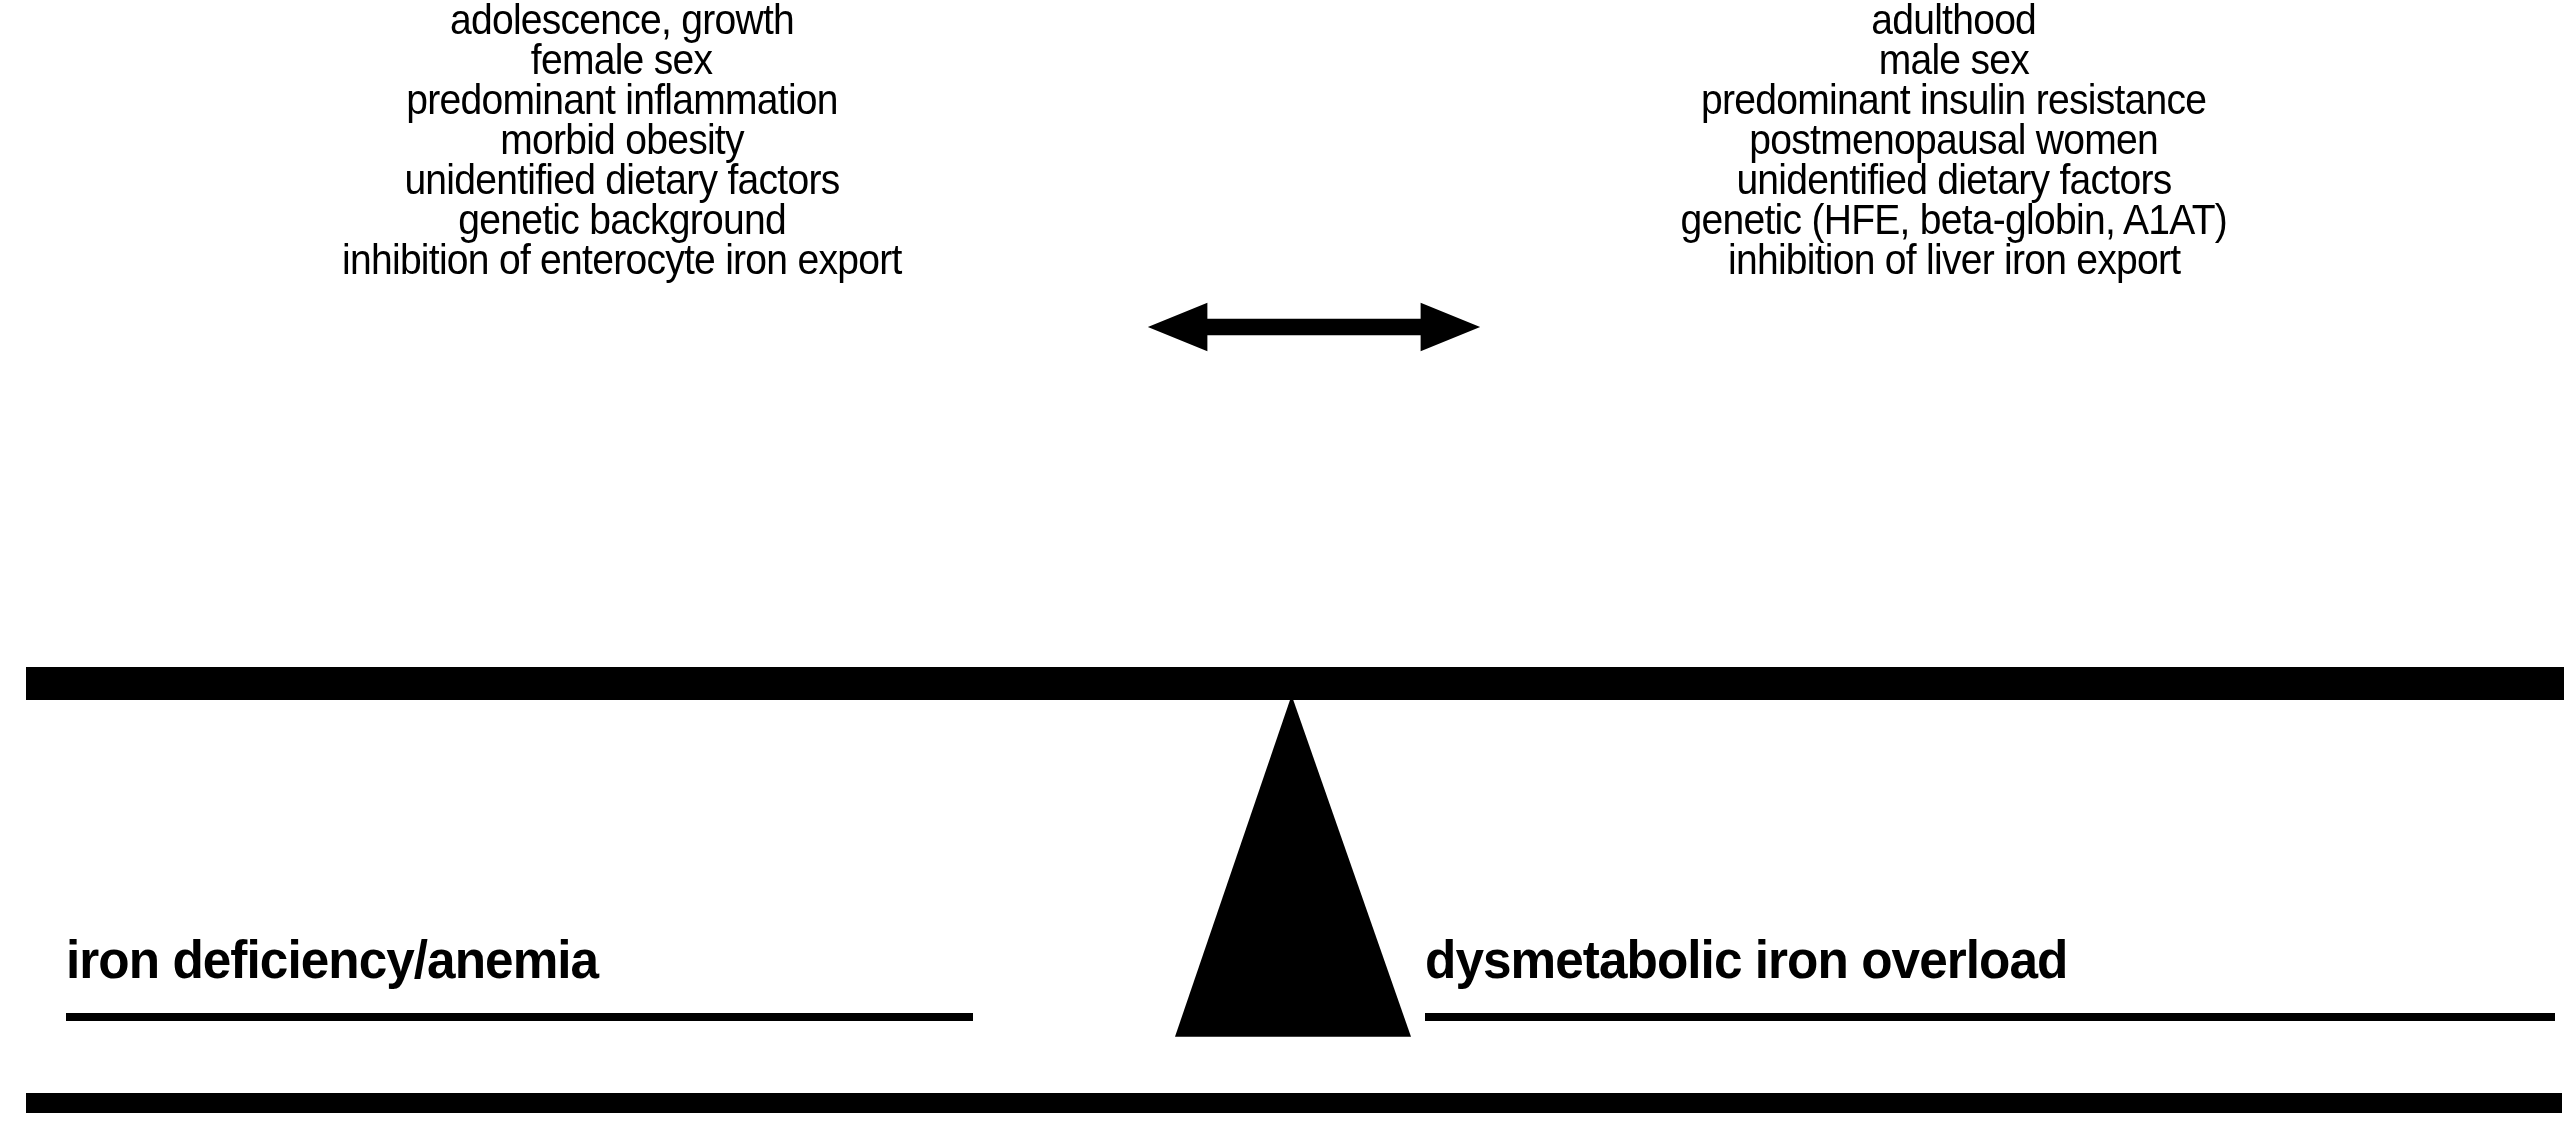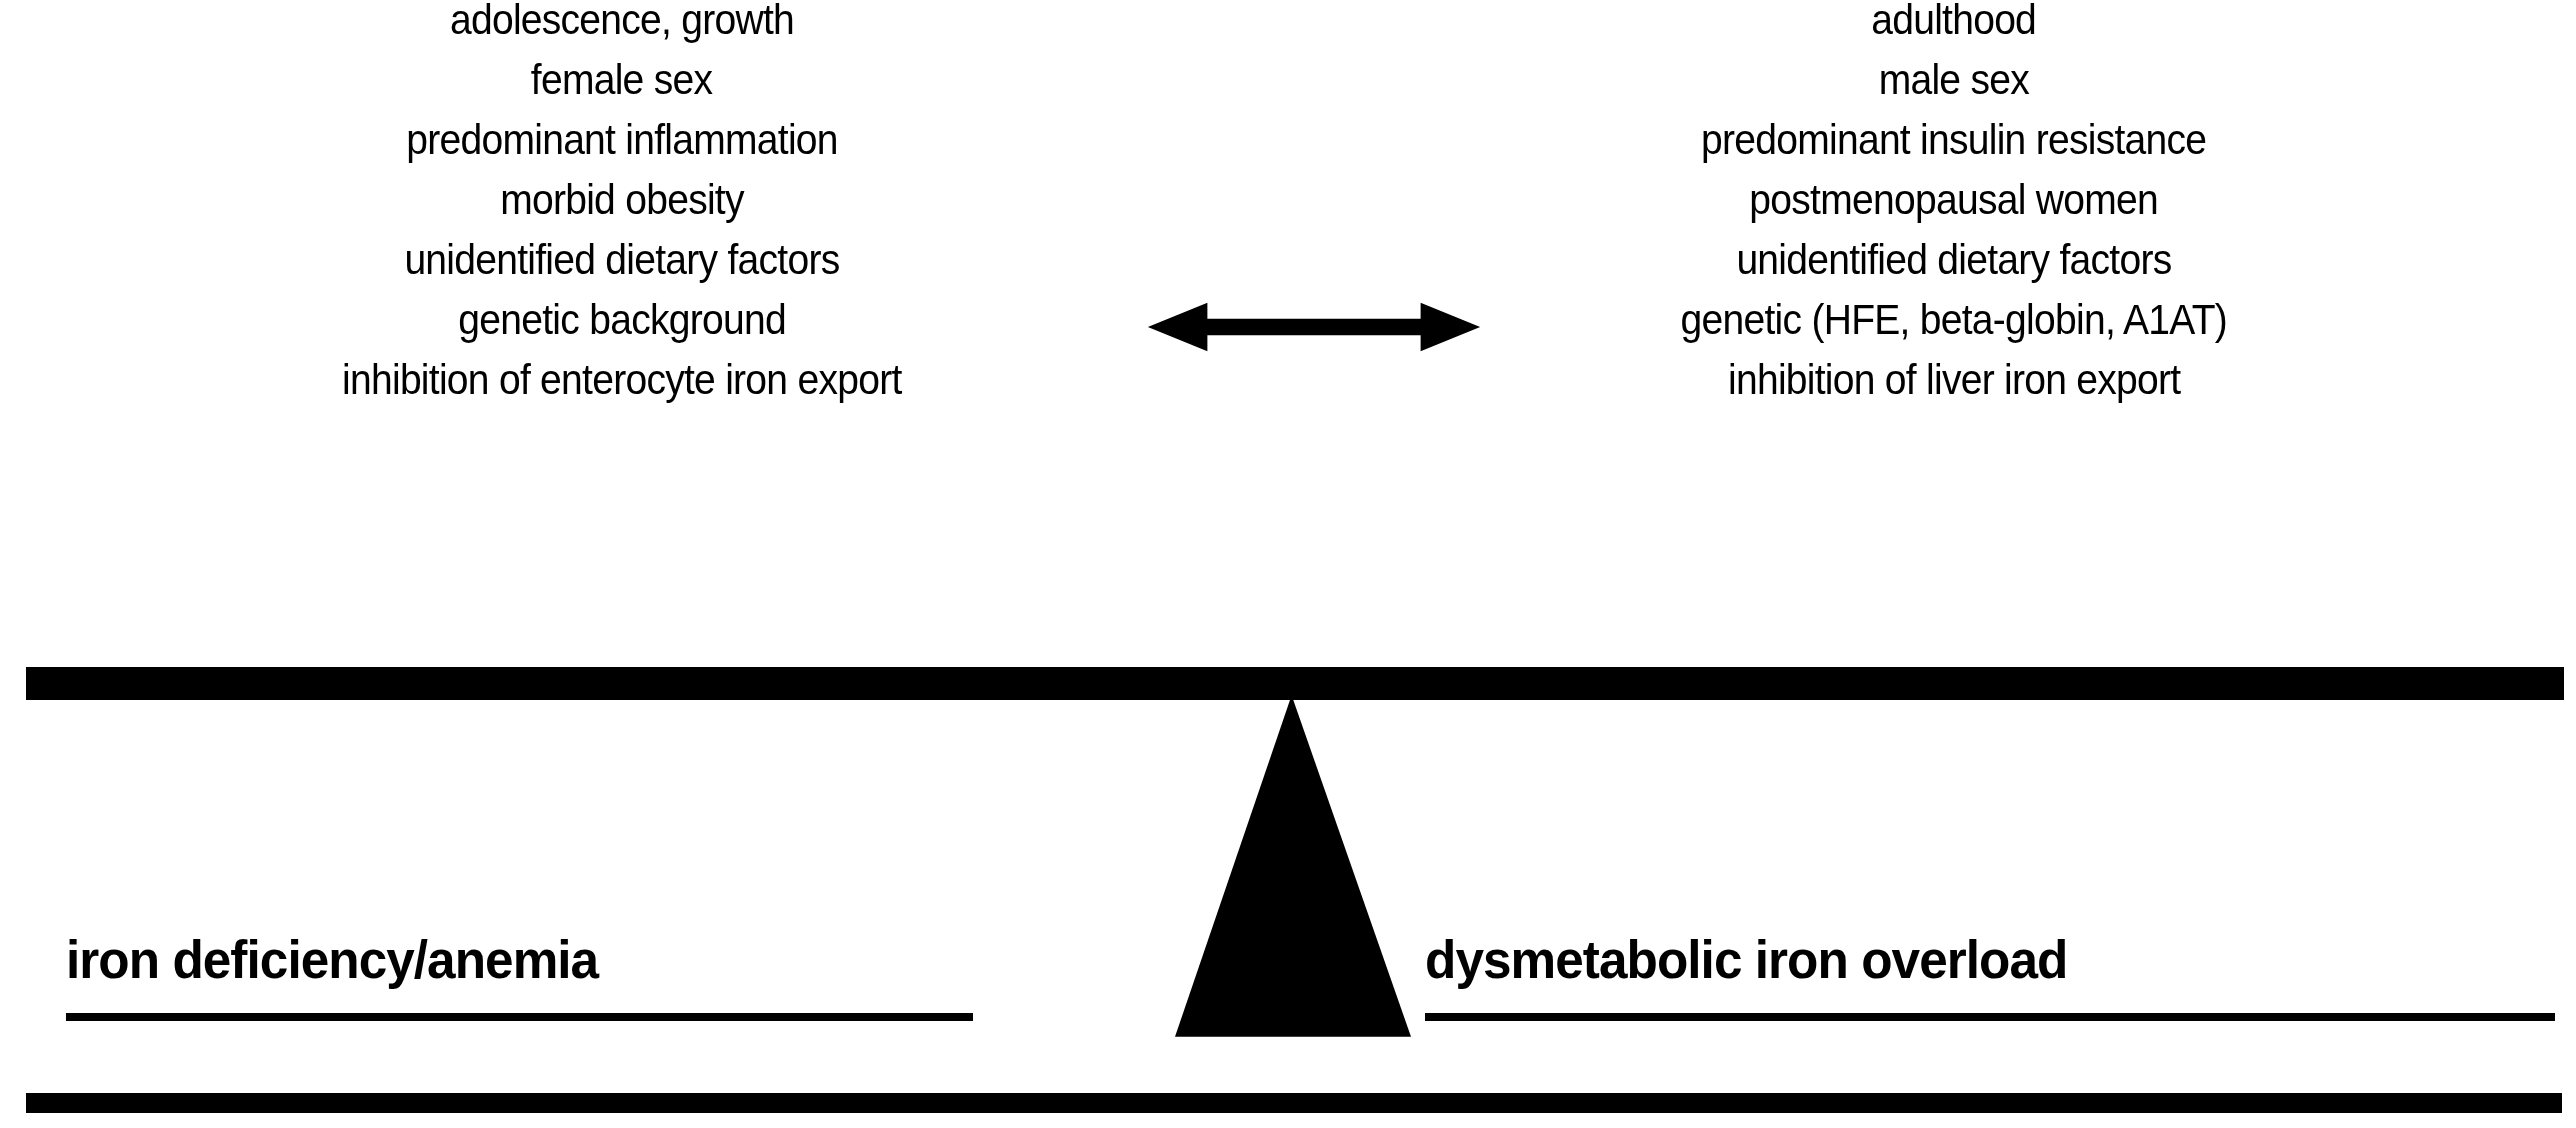--- a/index.html
+++ b/index.html
@@ -19,21 +19,20 @@
   }
 
   
   .pan-list {
     position: absolute;
     top: 0;
     width: 1244px;
     display: flex;
     flex-direction: column;
     align-items: center;
-    gap: 20px;
   }
   #pan-left  { left: 0px; }
   #pan-right { left: 1332px; }
 
   .factor-row {
     height: 40px;
     line-height: 40px;
     font-size: 42px;
     font-weight: 400;
     color: #000000;

